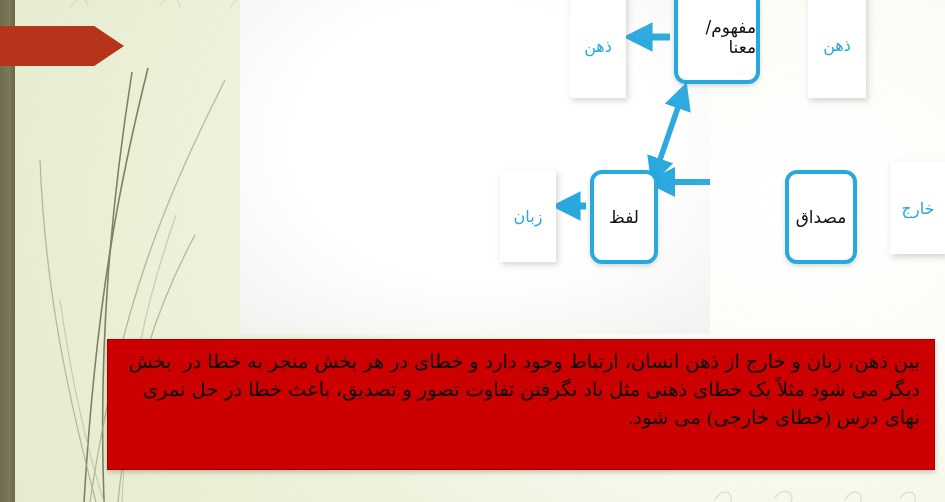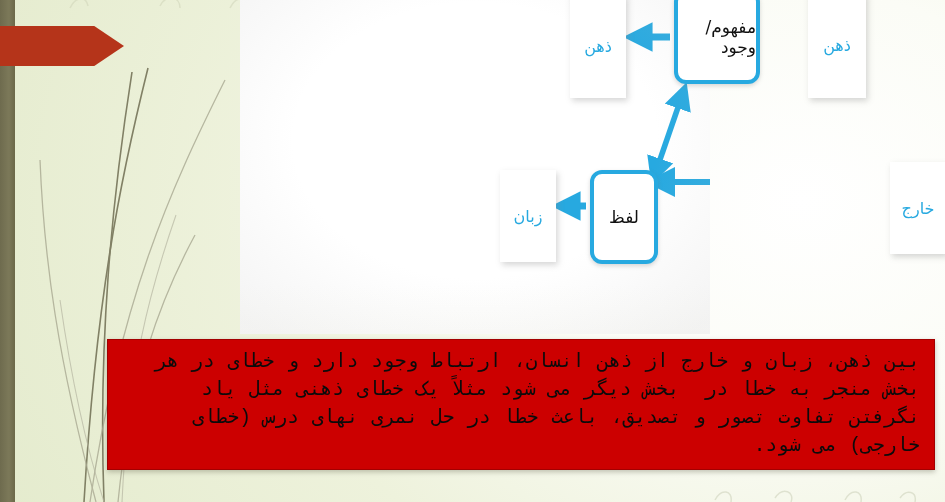--- a/index.html
+++ b/index.html
@@ -127,21 +127,21 @@
     box-shadow: 0 2px 5px rgba(90,90,70,.35);
     direction: rtl;
     text-align: right;
     padding: 8px 14px 6px 14px;
     z-index: 4;
   }
   .caption-text {
     color: #0b0b0b;
     font-size: 19.5px;
     line-height: 28px;
-    font-family: Liberation Mono, monospace;
+    font-family: Liberation Serif, serif;
     white-space: pre-wrap;
     word-spacing: 1px;
   }
 </style>
 </head>
 <body>
 
 <div id="slide">
 
   <div class="left-bar"></div>
@@ -215,24 +215,27 @@
       <span>ذهن</span>
     </div>
     <div class="card card-outer">
       <span>خارج</span>
     </div>
     <div class="card card-lang">
       <span>زبان</span>
     </div>
 
     <div class="node node-center">
-      <span>مفهوم/وجود</span>
+      <span>مفهوم/معنا</span>
     </div>
     <div class="node node-lafz">
       <span>لفظ</span>
+    </div>
+    <div class="node node-mesdaq">
+      <span>مصداق</span>
     </div>
   </div>
 
   <div class="caption">
     <div class="caption-text">بین ذهن، زبان و خارج از ذهن انسان، ارتباط وجود دارد و خطای در هر بخش منجر به خطا در  بخش دیگر می شود مثلاً یک خطای ذهنی مثل یاد نگرفتن تفاوت تصور و تصدیق، باعث خطا در حل نمری نهای درس (خطای خارجی) می شود.</div>
   </div>
 
 </div>
 
 </body></html>

